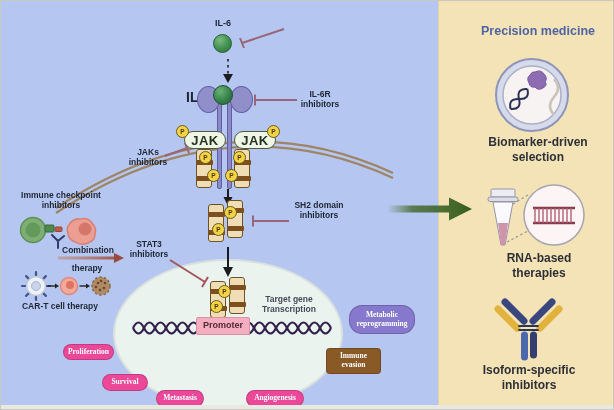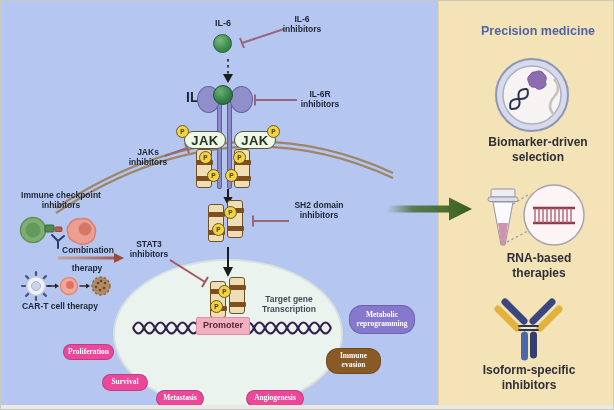--- a/index.html
+++ b/index.html
@@ -178,21 +178,20 @@
       <line x1="532" y1="320" x2="551" y2="301" stroke="#39477e" stroke-width="7"></line>
       <line x1="518" y1="325" x2="537" y2="325" stroke="#2b3658" stroke-width="1.8"></line>
       <line x1="518" y1="329" x2="537" y2="329" stroke="#2b3658" stroke-width="1.8"></line>
       <line x1="523.5" y1="334" x2="523.5" y2="356" stroke="#4c68ad" stroke-width="7"></line>
       <line x1="532.5" y1="334" x2="532.5" y2="354" stroke="#333f6e" stroke-width="7"></line>
     </g>
   </svg>
 
   <div class="lbl" style="left:222px;top:17px;font-size:9px;">IL-6</div>
   <div class="ball" style="left:212px;top:33px;width:19px;height:19px;background:radial-gradient(circle at 35% 30%,#7cba81,#3f8f4e 55%,#2d7038);border:1px solid #266133;"></div>
-  <div class="lbl" style="left:301px;top:13px;width:52px;">IL-6 inhibitors</div>
 
   <div class="lbl" style="left:184px;top:88px;font-size:14px;padding-left:37px;">IL-6R</div>
   <div class="stalk" style="left:216px;top:98px;height:90px;"></div>
   <div class="stalk" style="left:226px;top:98px;height:90px;"></div>
   <div class="lobe" style="left:196px;top:85px;"></div>
   <div class="lobe" style="left:229px;top:85px;"></div>
   <div class="ball" style="left:212px;top:84px;width:20px;height:20px;background:radial-gradient(circle at 35% 30%,#6cb174,#35824a 55%,#275f35);border:1px solid #1f522c;"></div>
   <div class="lbl" style="left:319px;top:88px;width:56px;">IL-6R inhibitors</div>
 
   <div class="jak-oval" style="left:183px;top:130px;">
@@ -247,21 +246,21 @@
 
   <div class="lbl" style="left:60px;top:189px;width:108px;">Immune checkpoint inhibitors</div>
   <div class="lbl" style="left:87px;top:244px;">Combination</div>
   <div class="lbl" style="left:86px;top:262px;">therapy</div>
   <div class="lbl" style="left:59px;top:300px;width:120px;">CAR-T cell therapy</div>
 
   <div class="pill blue" style="left:62px;top:328px;width:51px;height:16px;">Proliferation</div>
   <div class="pill blue" style="left:101px;top:358px;width:46px;height:17px;">Survival</div>
   <div class="pill blue" style="left:155px;top:374px;width:48px;height:17px;">Metastasis</div>
   <div class="pill blue" style="left:245px;top:374px;width:58px;height:17px;">Angiogenesis</div>
-  <div class="pill brown" style="left:325px;top:347px;width:55px;height:26px;border-radius:12px;">Immune evasion</div>
+  <div class="pill brown" style="left:325px;top:347px;width:55px;height:26px;border-radius:4px;">Immune evasion</div>
   <div class="pill purple" style="left:348px;top:304px;width:66px;height:29px;border-radius:13px;">Metabolic reprogramming</div>
 
   <div class="rp-label" style="left:537px;top:23px;font-size:12.5px;color:#5064a4;width:160px;">Precision medicine</div>
   <div class="rp-label" style="left:537px;top:134px;width:130px;">Biomarker-driven selection</div>
   <div class="rp-label" style="left:538px;top:250px;width:100px;">RNA-based therapies</div>
   <div class="rp-label" style="left:528px;top:362px;width:140px;">Isoform-specific inhibitors</div>
 
   <div id="strip"></div>
 </div>
 

